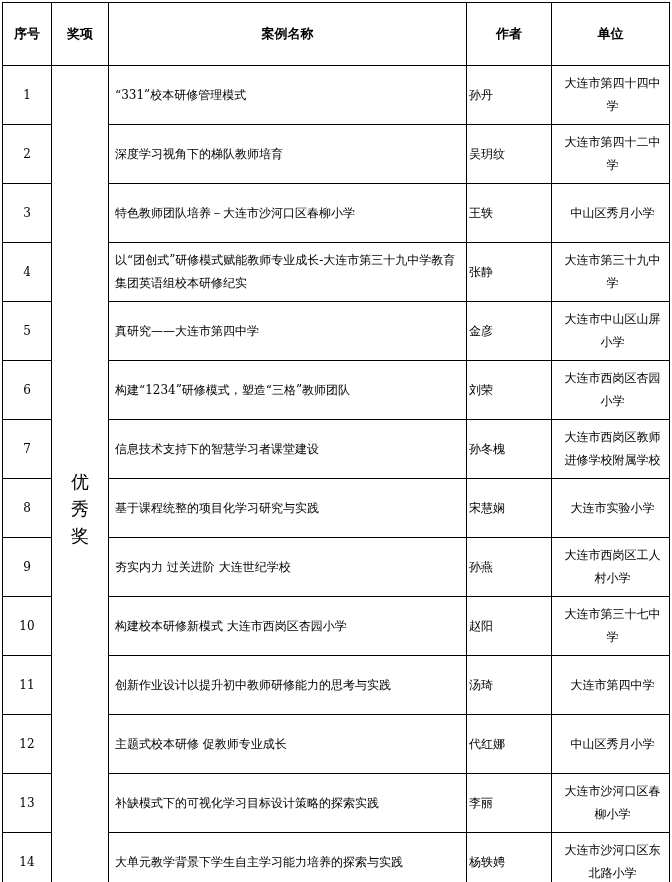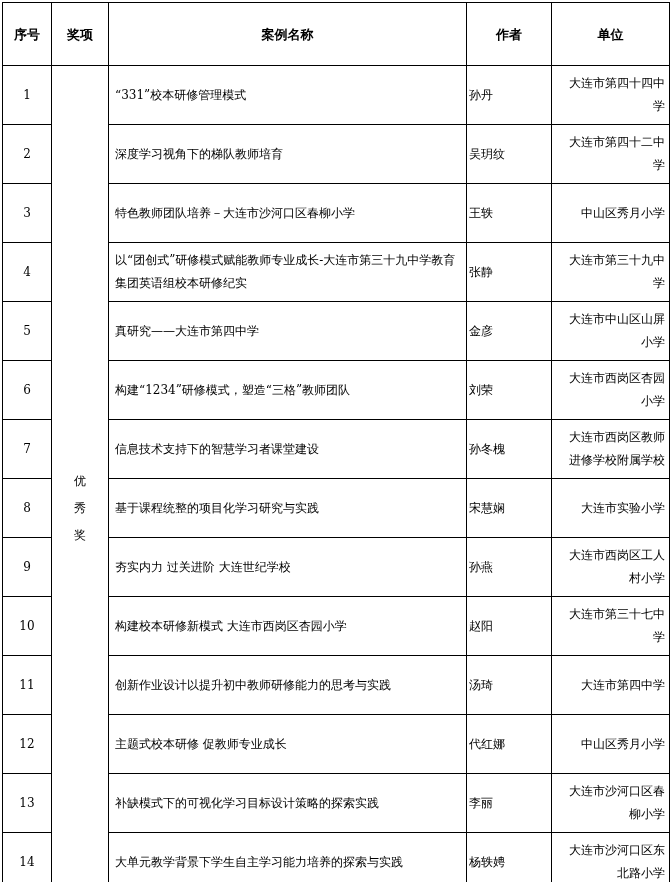--- a/index.html
+++ b/index.html
@@ -33,54 +33,55 @@
     color: #000000;
     background: #ffffff;
     overflow: hidden;
   }
   .award-table th {
     height: 42px;
     font-size: 13px;
     font-weight: bold;
     text-align: center;
     padding: 10px;
+    font-family: Liberation Mono, monospace;
   }
   .award-table td {
     height: 46px;
   }
   .c-no {
     text-align: center;
     font-size: 11.5px;
     padding: 2px;
   }
   .c-title {
     text-align: left;
     padding: 6px 6px 6px 6px;
     word-break: break-all;
   }
   .c-author {
     text-align: left;
     padding: 2px;
   }
   .c-unit {
-    text-align: right;
+    text-align: center;
     padding: 6px 4px 6px 8px;
     word-break: break-all;
   }
   .c-award {
     text-align: center;
     padding: 0;
   }
   .award-vertical {
     width: 1em;
     margin: 0 auto;
     line-height: 27px;
     text-align: center;
     word-break: break-all;
-    font-size: 12px;
+    font-size: 18px;
   }
 </style>
 </head>
 <body>
 
 <div class="page">
   <table class="award-table">
     <colgroup>
       <col style="width:49px">
       <col style="width:57px">

